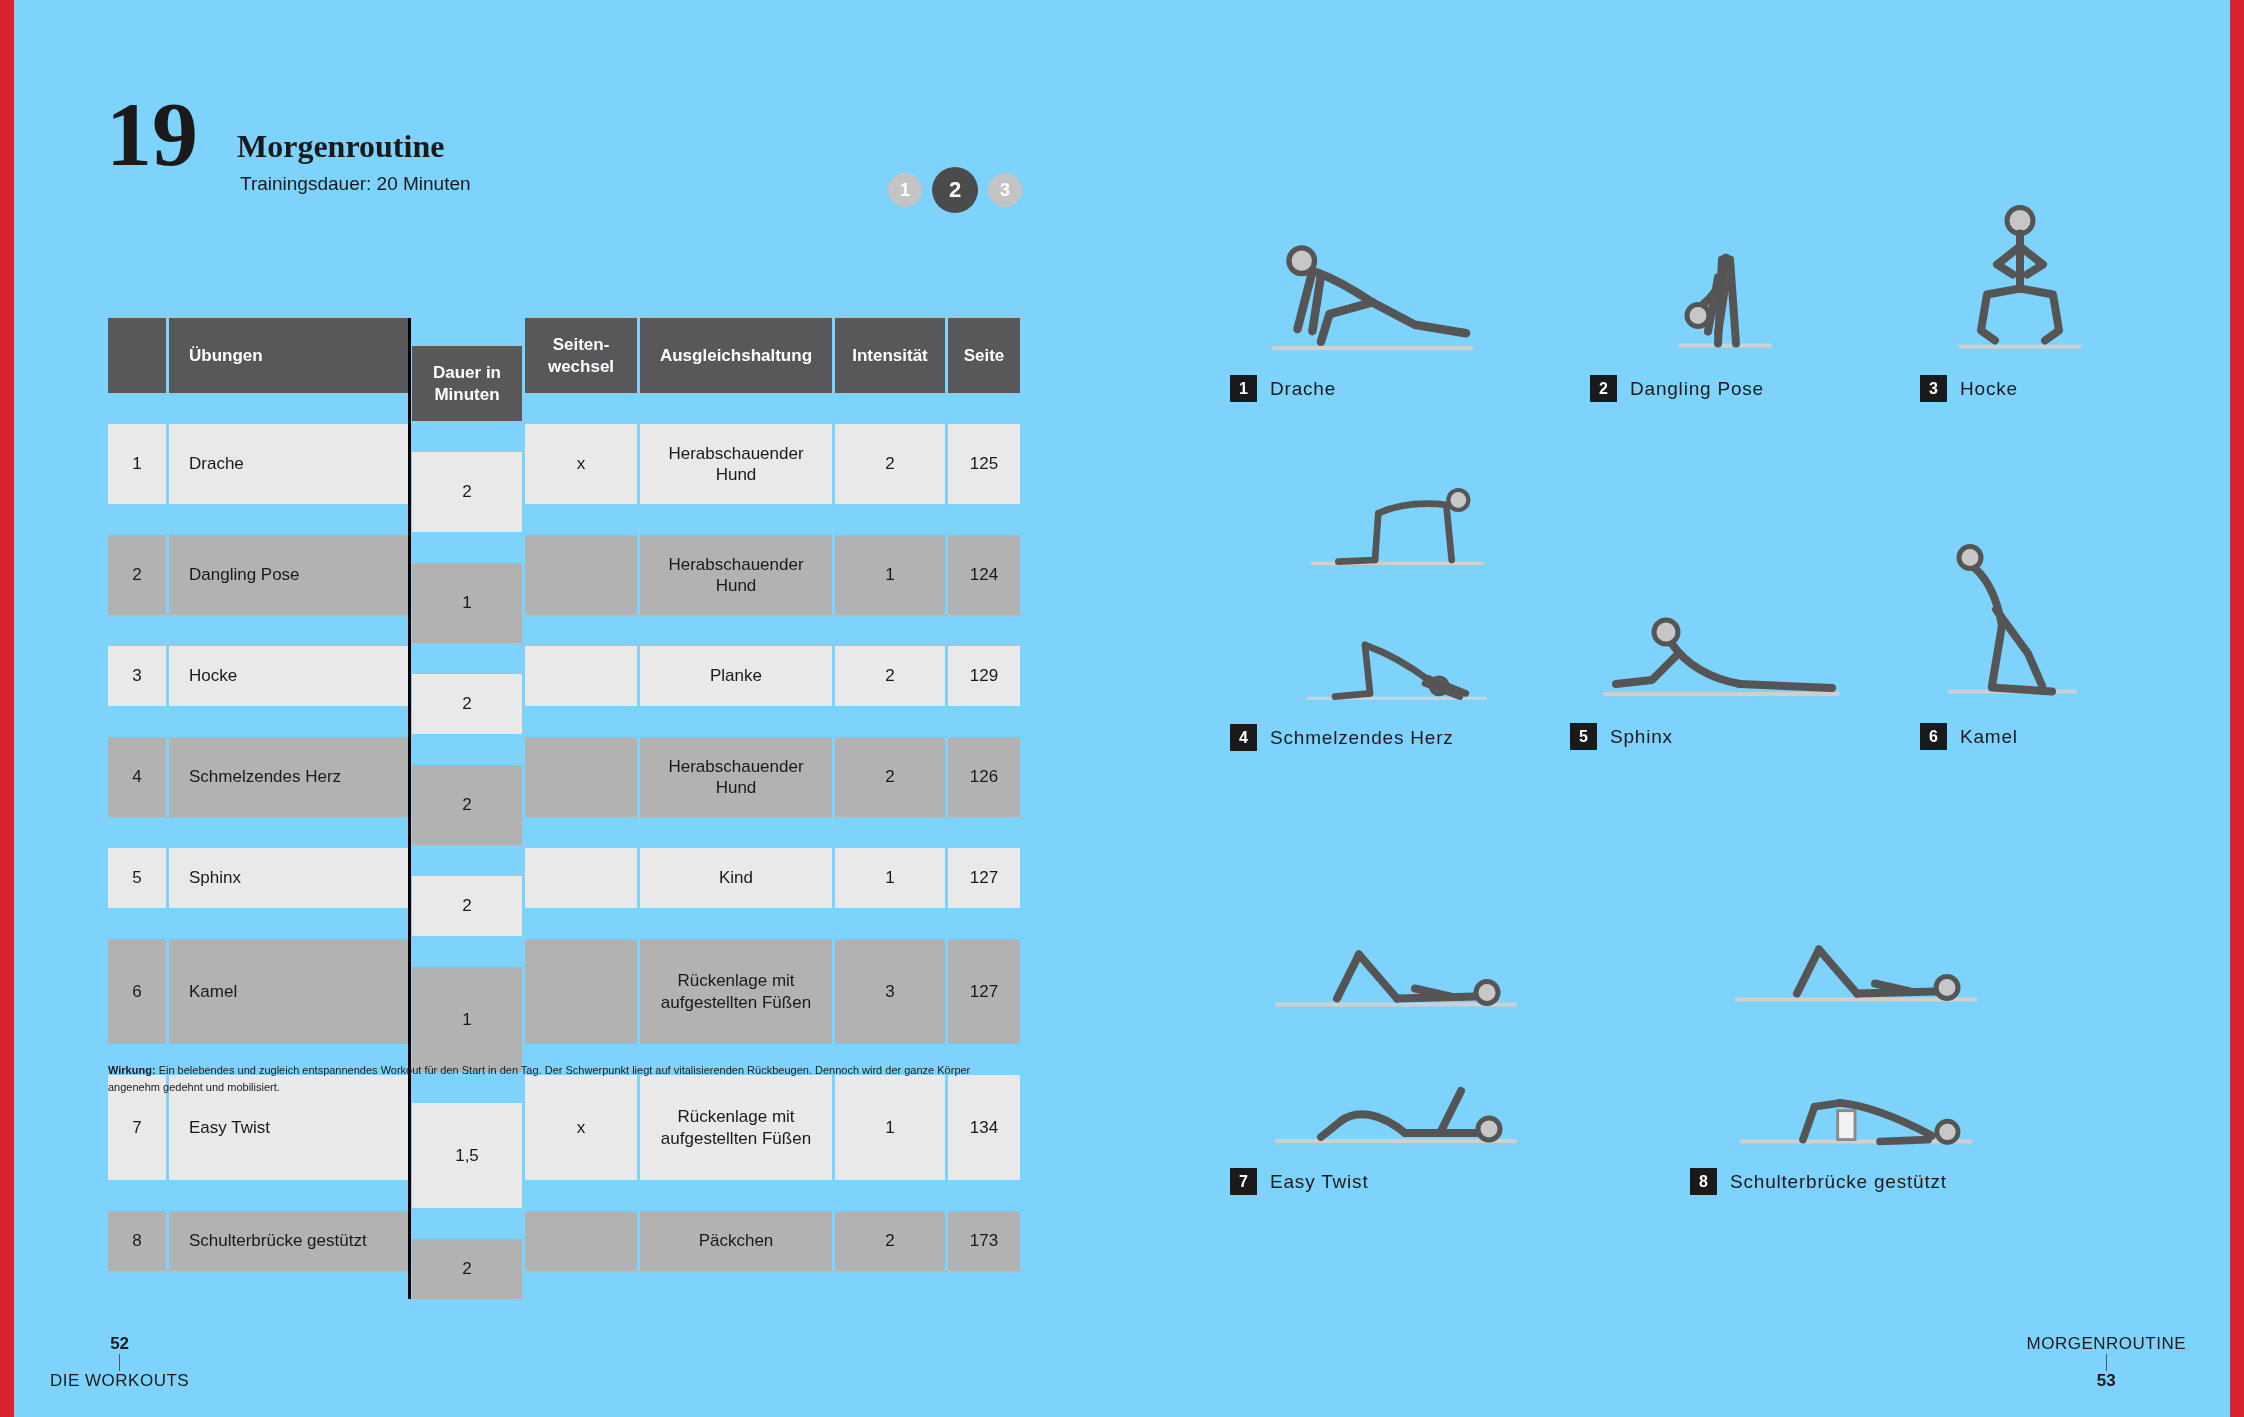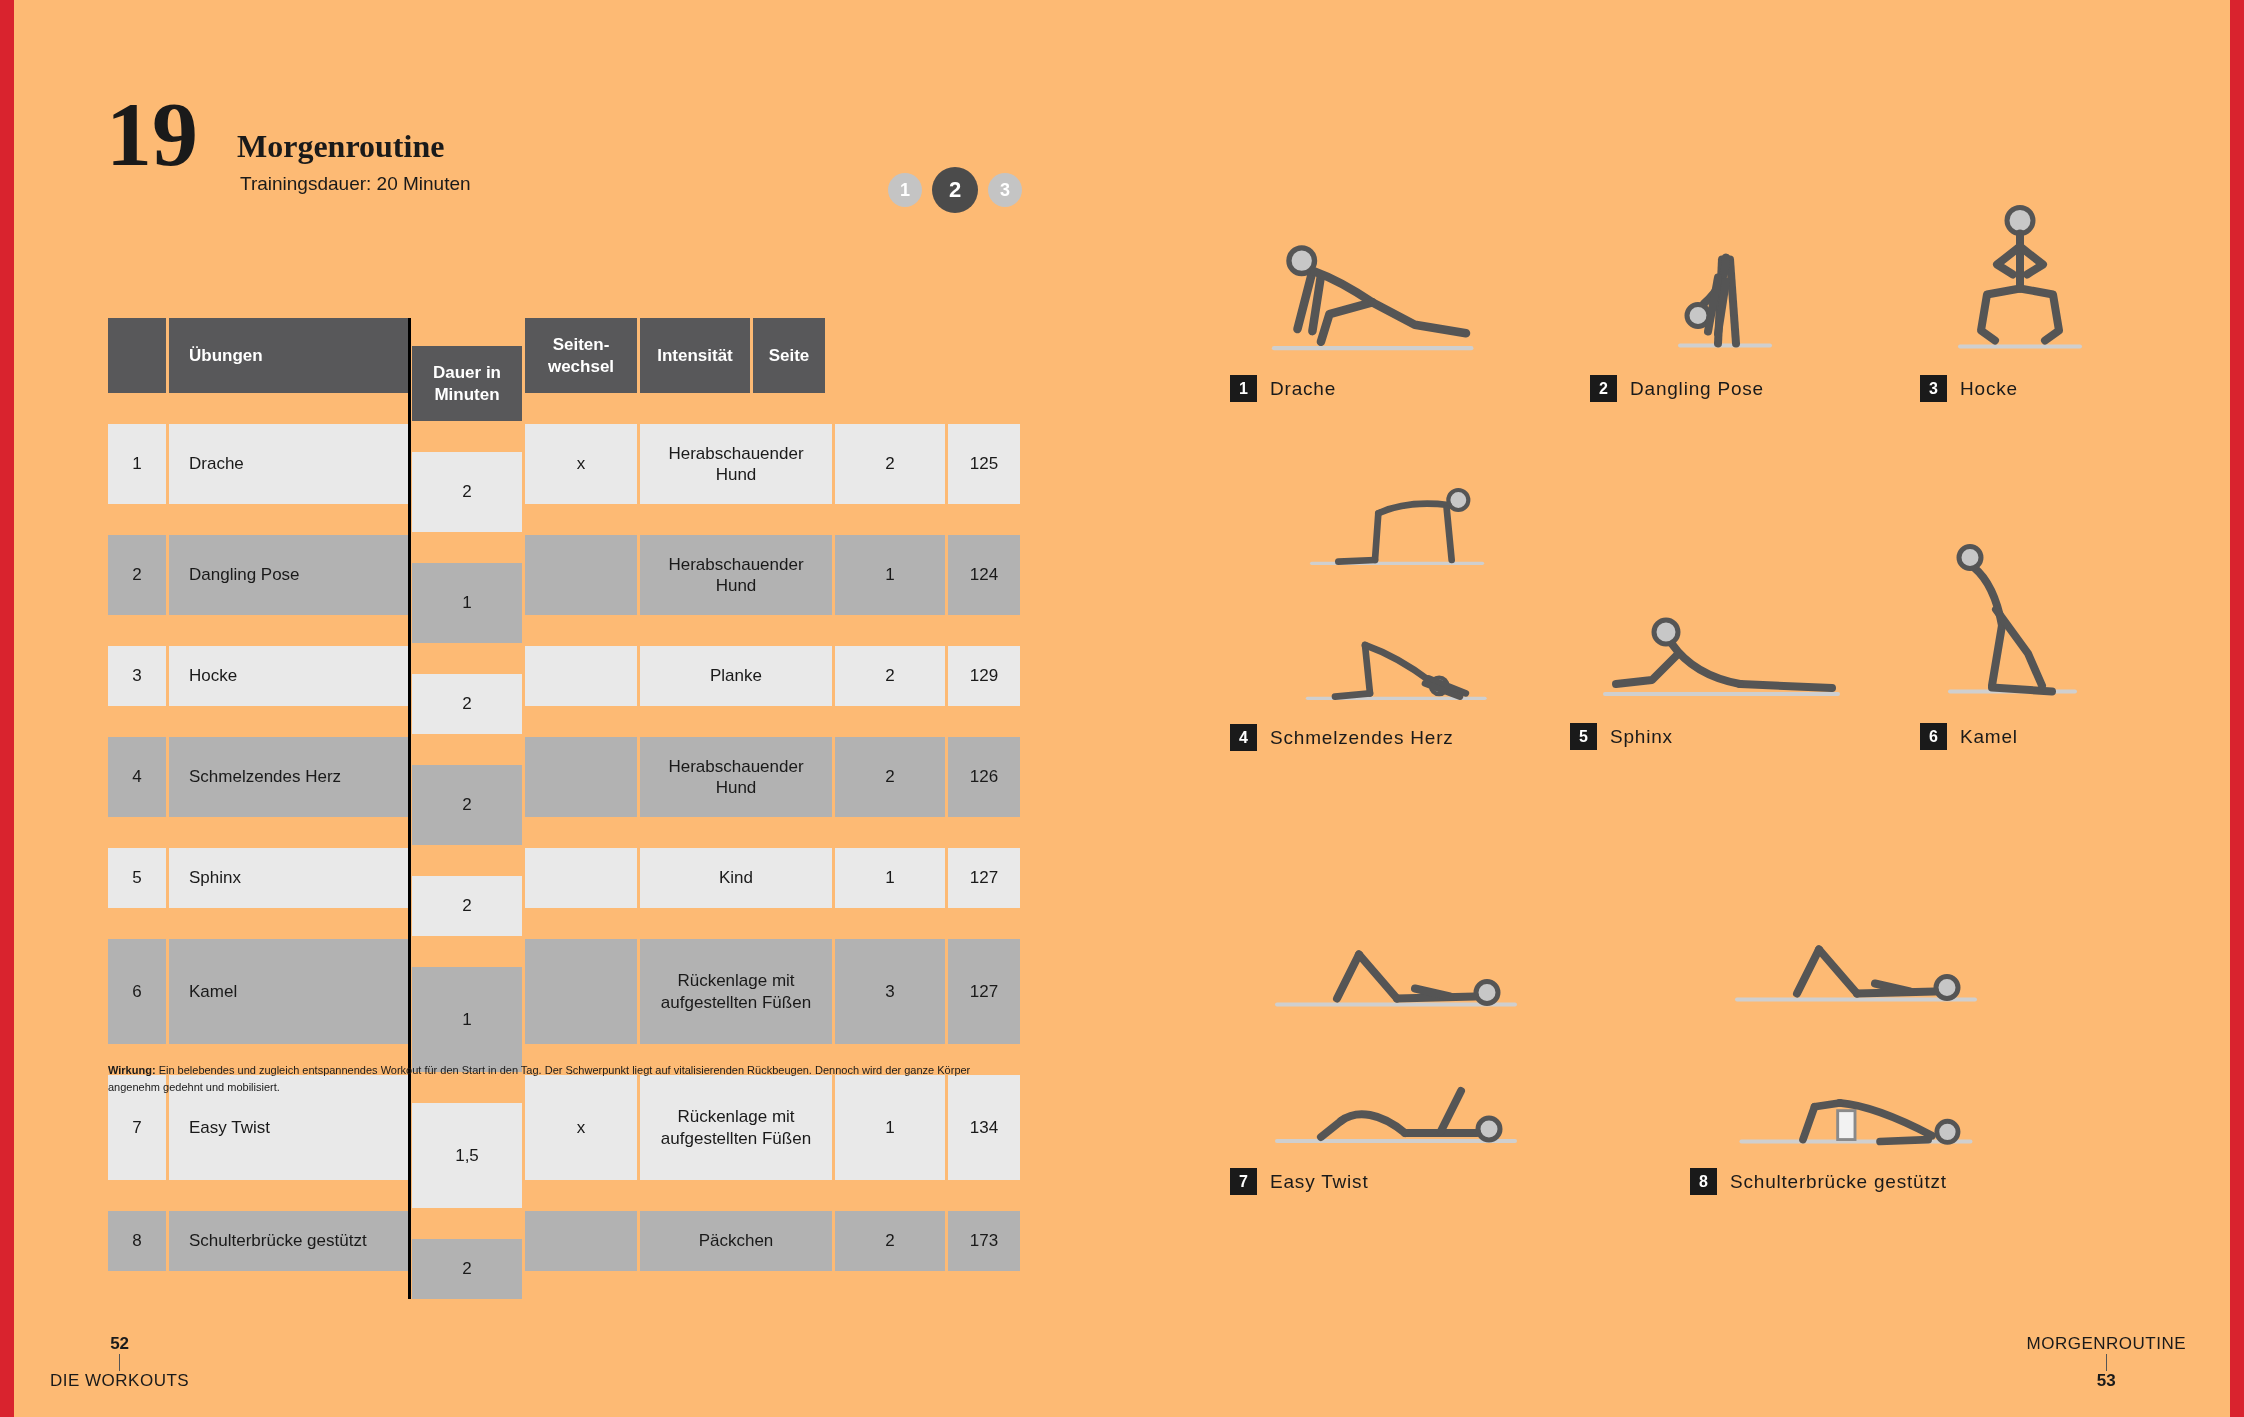--- a/index.html
+++ b/index.html
@@ -7,21 +7,21 @@
     --header_gray:#58585a;
     --row_light:#e9e9e9;
     --row_dark:#b2b2b2;
     --badge_black:#1a1a1a;
     --dot_inactive:#c4c4c4;
     --dot_active:#4b4b4b;
   }
   *{box-sizing:border-box;margin:0;padding:0;}
   html,body{background:#ffffff;}
   body{font-family:"Liberation Sans",sans-serif;color:#1a1a1a;}
-  .spread{position:relative;width:2244px;height:1417px;background:#fdba74;overflow:hidden;padding-left:16px;}
+  .spread{position:relative;width:2244px;height:1417px;background:#7dd3fc;overflow:hidden;padding-left:16px;}
 
   .edge-stripe{position:absolute;top:0;width:14px;height:100%;background:var(--accent_red);}
   .edge-stripe.left{left:0;}
   .edge-stripe.right{right:0;}
 
   .chapter-number{position:absolute;left:106px;top:88px;font-family:"Liberation Serif",serif;
     font-size:92px;font-weight:700;line-height:1;}
   .chapter-title{position:absolute;left:237px;top:128px;font-family:"Liberation Serif",serif;
     font-size:32px;font-weight:700;}
   .chapter-subtitle{position:absolute;left:240px;top:173px;font-size:19px;}
@@ -90,20 +90,21 @@
     <div class="dot active">2</div>
     <div class="dot">3</div>
   </div>
 
   <div class="ex-table">
     <div class="t-row t-head h75">
       <div class="cell c-num"></div>
       <div class="cell c-name">Übungen</div>
       <div class="cell c-dauer">Dauer in Minuten</div>
       <div class="cell c-sw">Seiten-wechsel</div>
+      <div class="cell c-ausgleich">Ausgleichshaltung</div>
       <div class="cell c-int">Intensität</div>
       <div class="cell c-seite">Seite</div>
     </div>
 
     <div class="t-row light h80">
       <div class="cell c-num">1</div>
       <div class="cell c-name">Drache</div>
       <div class="cell c-dauer">2</div>
       <div class="cell c-sw">x</div>
       <div class="cell c-ausgleich">Herabschauender Hund</div>

